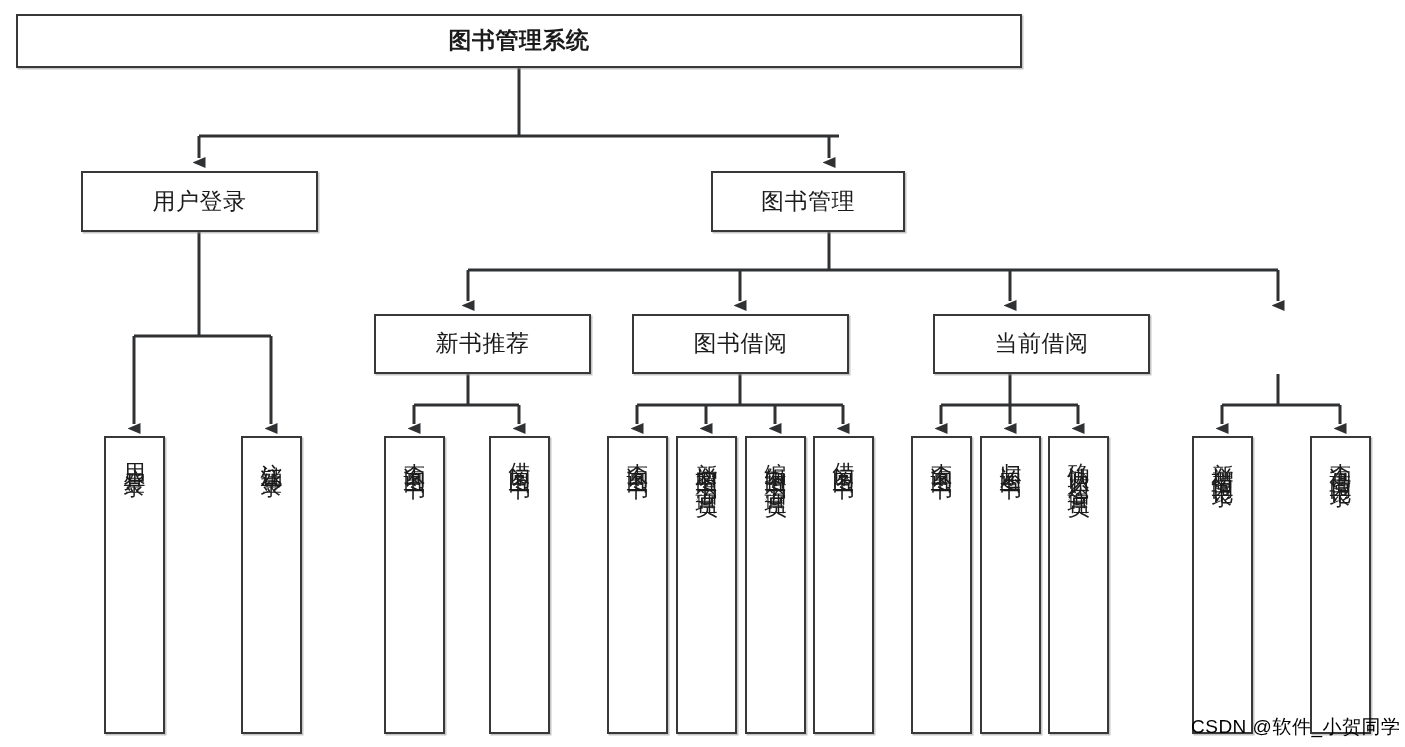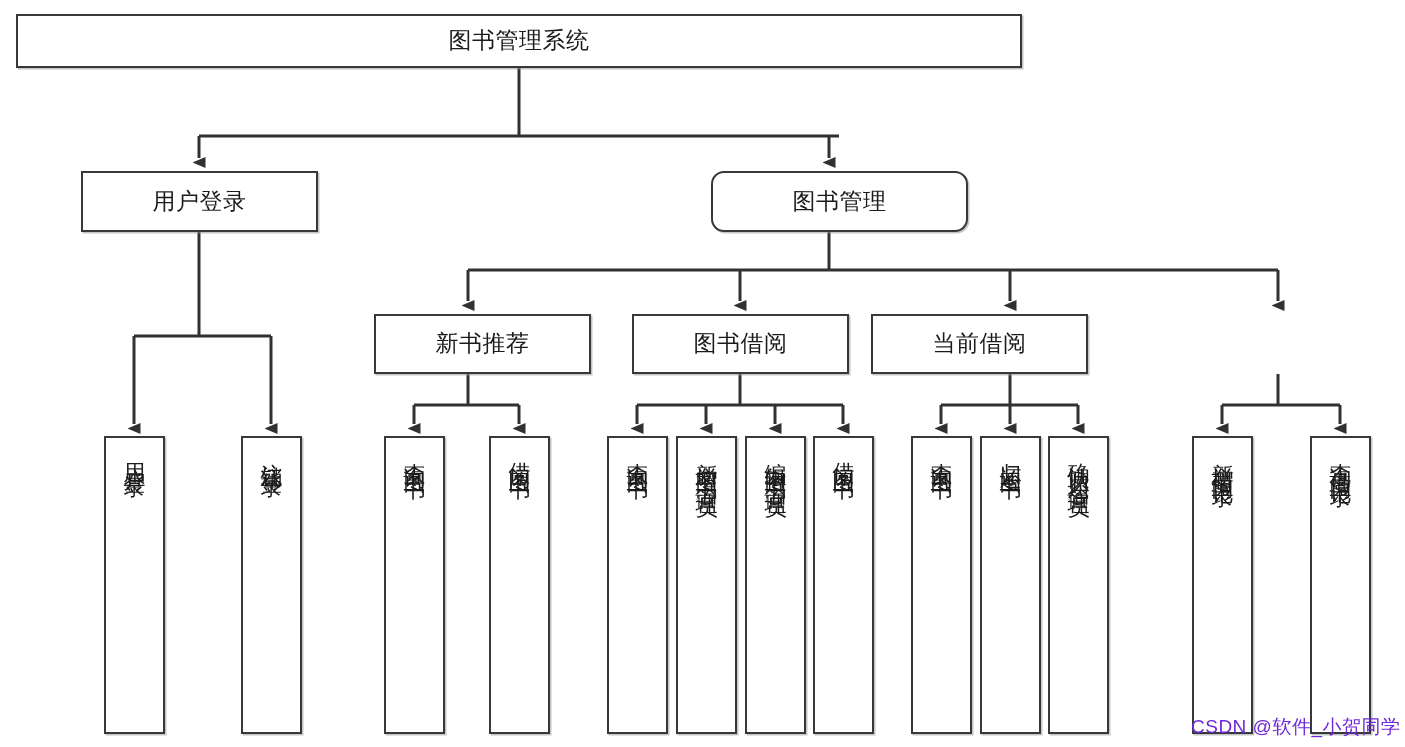--- a/index.html
+++ b/index.html
@@ -42,41 +42,42 @@
     letter-spacing: 0.5px;
     text-align: center;
     white-space: nowrap;
   }
   
   .node.h .label {
     font-size: 23px;
   }
   .node.root .label {
     font-size: 23px;
+    font-weight: bold;
   }
   
   .node.v {
     align-items: flex-start;
     justify-content: center;
     padding-top: 7px;
   }
   .node.v .label {
     writing-mode: vertical-rl;
     text-orientation: upright;
     font-size: 22px;
     letter-spacing: 5px;
     line-height: 1;
     white-space: nowrap;
   }
   .watermark {
     position: absolute;
     left: 1191px;
     top: 714px;
     font-size: 19px;
-    color: #6d28d9;
+    color: #000000;
     letter-spacing: 0.5px;
     z-index: 6;
     white-space: nowrap;
     font-family: "Liberation Sans", "DejaVu Sans", sans-serif;
   }
 </style>
 </head>
 <body>
 
 <div id="canvas">
@@ -131,31 +132,31 @@
     </g>
   </svg>
 
   <div class="node root h" style="left:16px; top:14px; width:1006px; height:54px;">
     <span class="label">图书管理系统</span>
   </div>
 
   <div class="node h" style="left:81px; top:171px; width:237px; height:61px;">
     <span class="label">用户登录</span>
   </div>
-  <div class="node h" style="left:711px; top:171px; width:257px; height:61px;border-radius:13px;">
+  <div class="node h" style="left:711px; top:171px; width:194px; height:61px;">
     <span class="label">图书管理</span>
   </div>
 
   <div class="node h" style="left:361px; top:314px; width:217px; height:60px;margin-left:13px;">
     <span class="label">新书推荐</span>
   </div>
   <div class="node h" style="left:632px; top:314px; width:217px; height:60px;">
     <span class="label">图书借阅</span>
   </div>
-  <div class="node h" style="left:871px; top:314px; width:217px; height:60px;">
+  <div class="node h" style="left:933px; top:314px; width:217px; height:60px;">
     <span class="label">当前借阅</span>
   </div>
 
   <div class="node v" style="left:104px; top:436px; width:61px; height:298px;">
     <span class="label">用户登录</span>
   </div>
   <div class="node v" style="left:241px; top:436px; width:61px; height:298px;">
     <span class="label">注销登录</span>
   </div>
 

